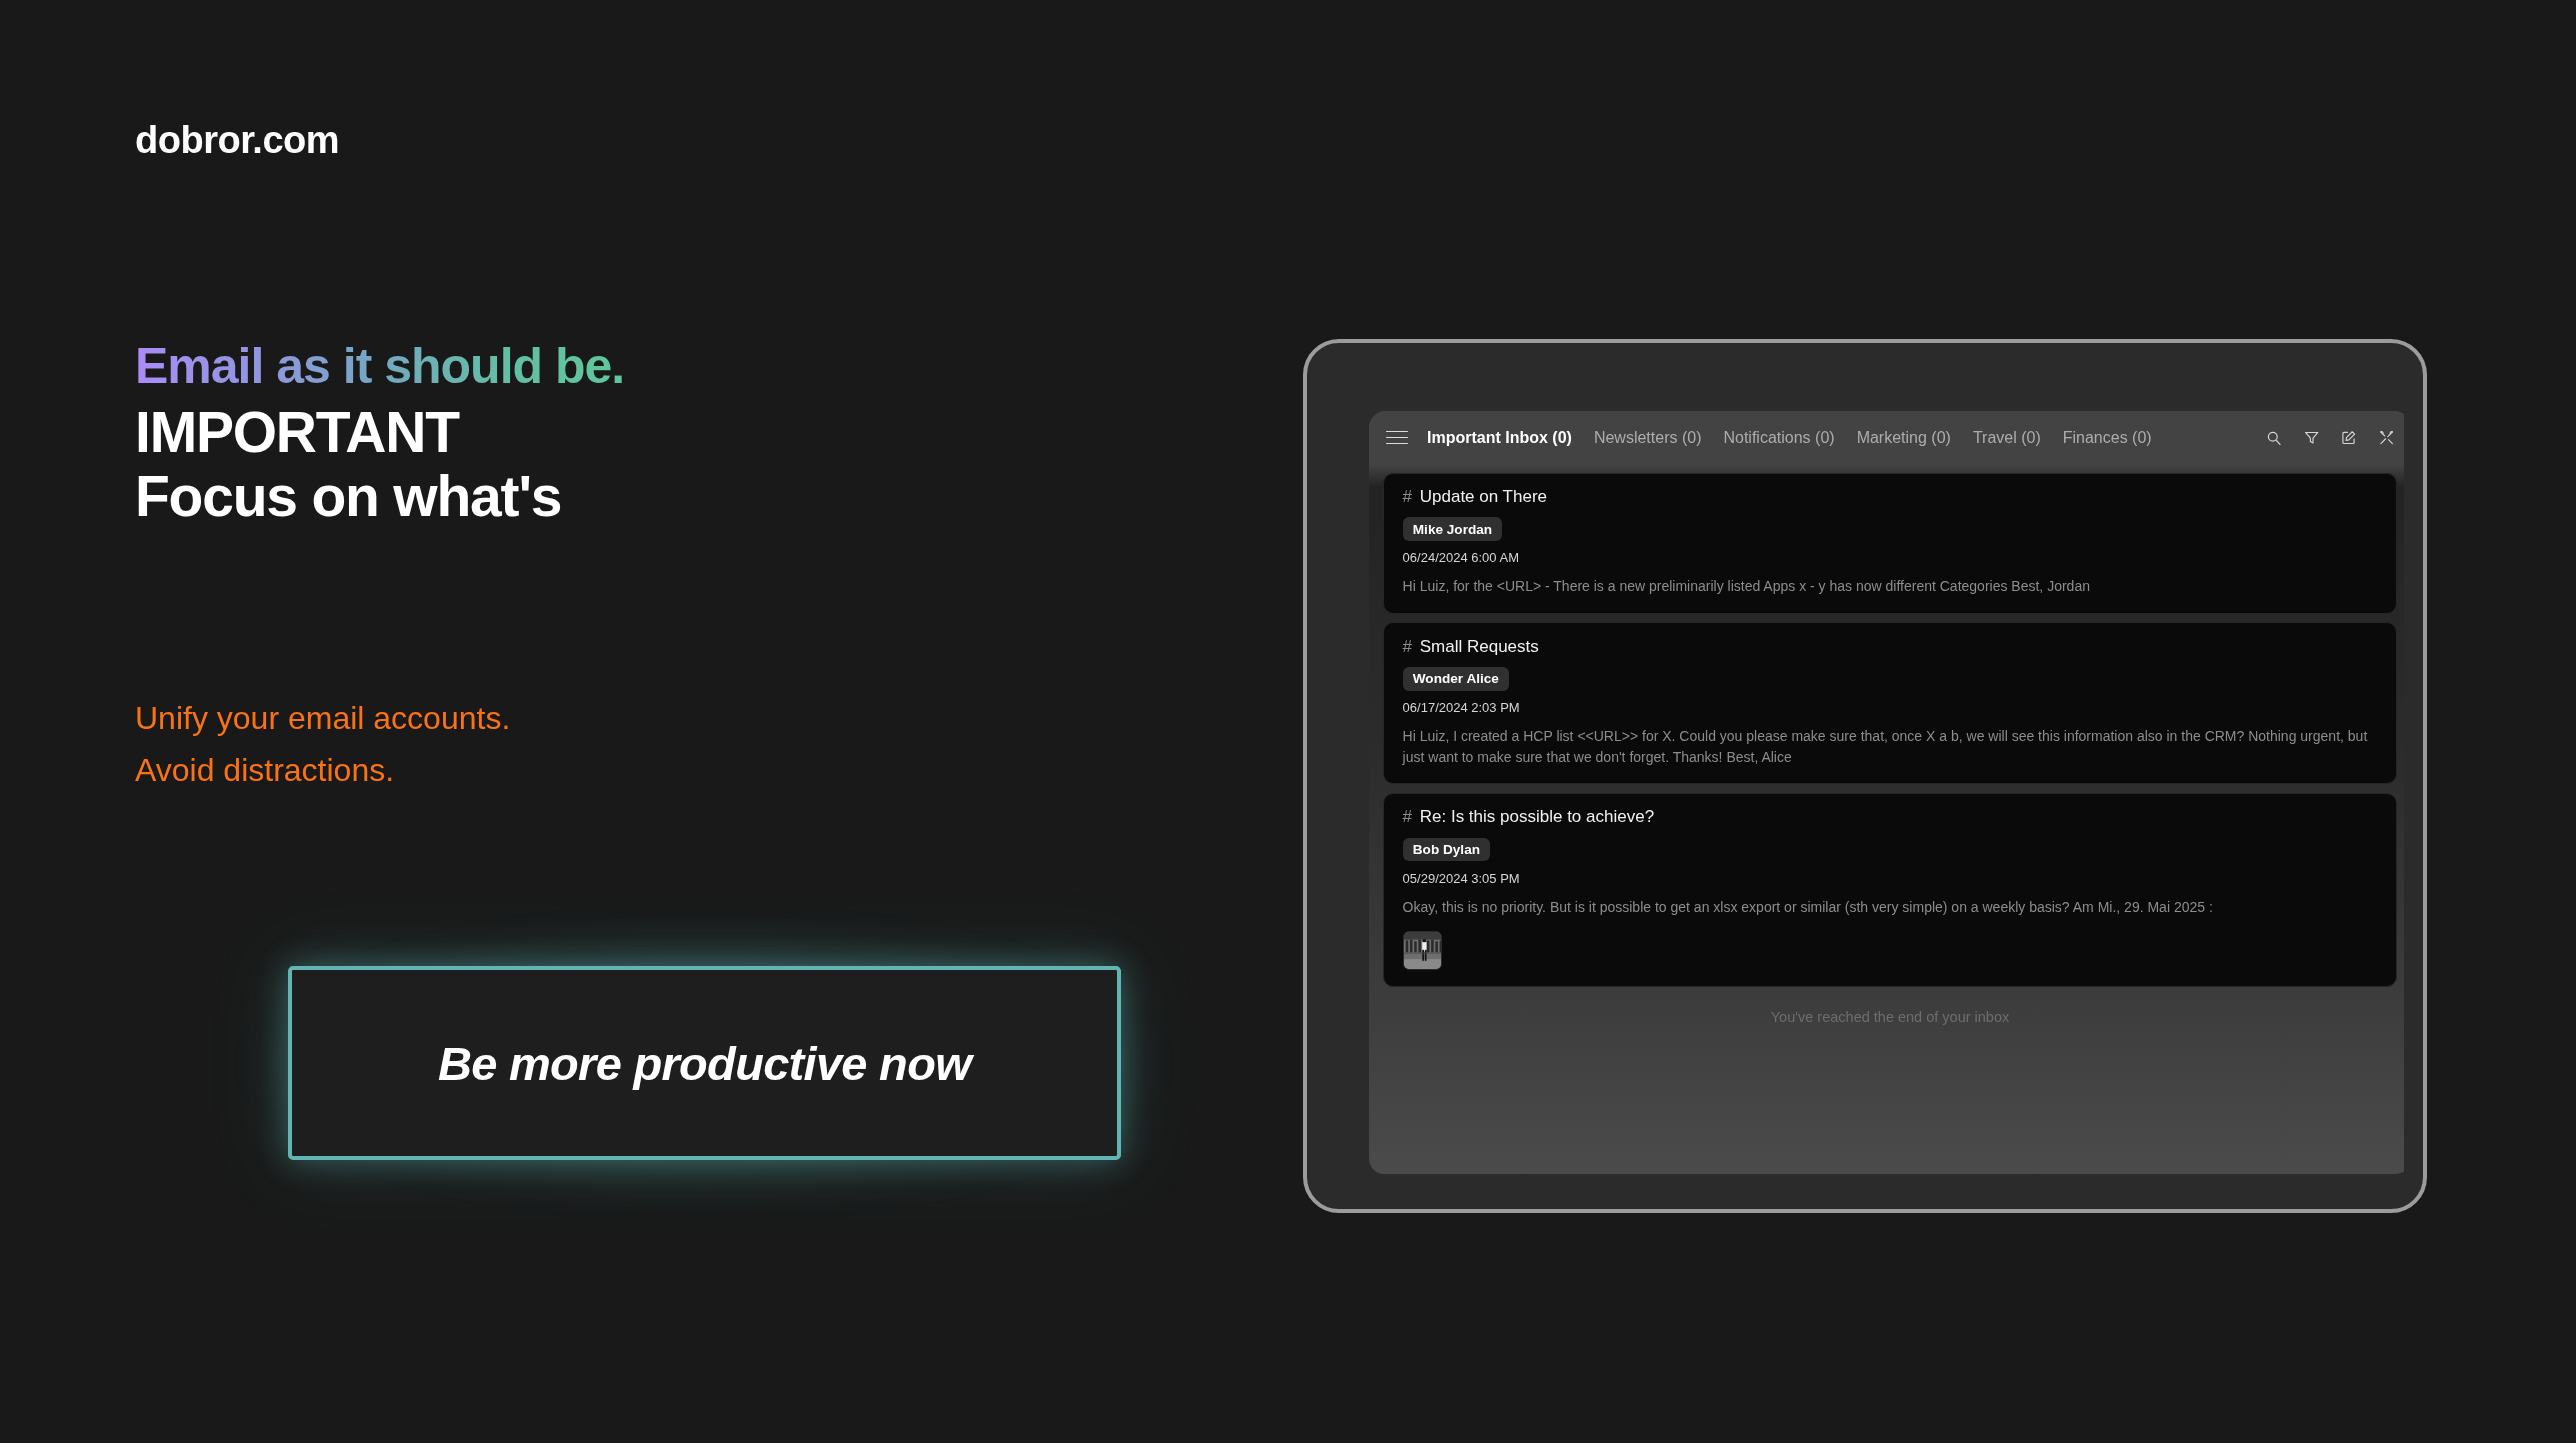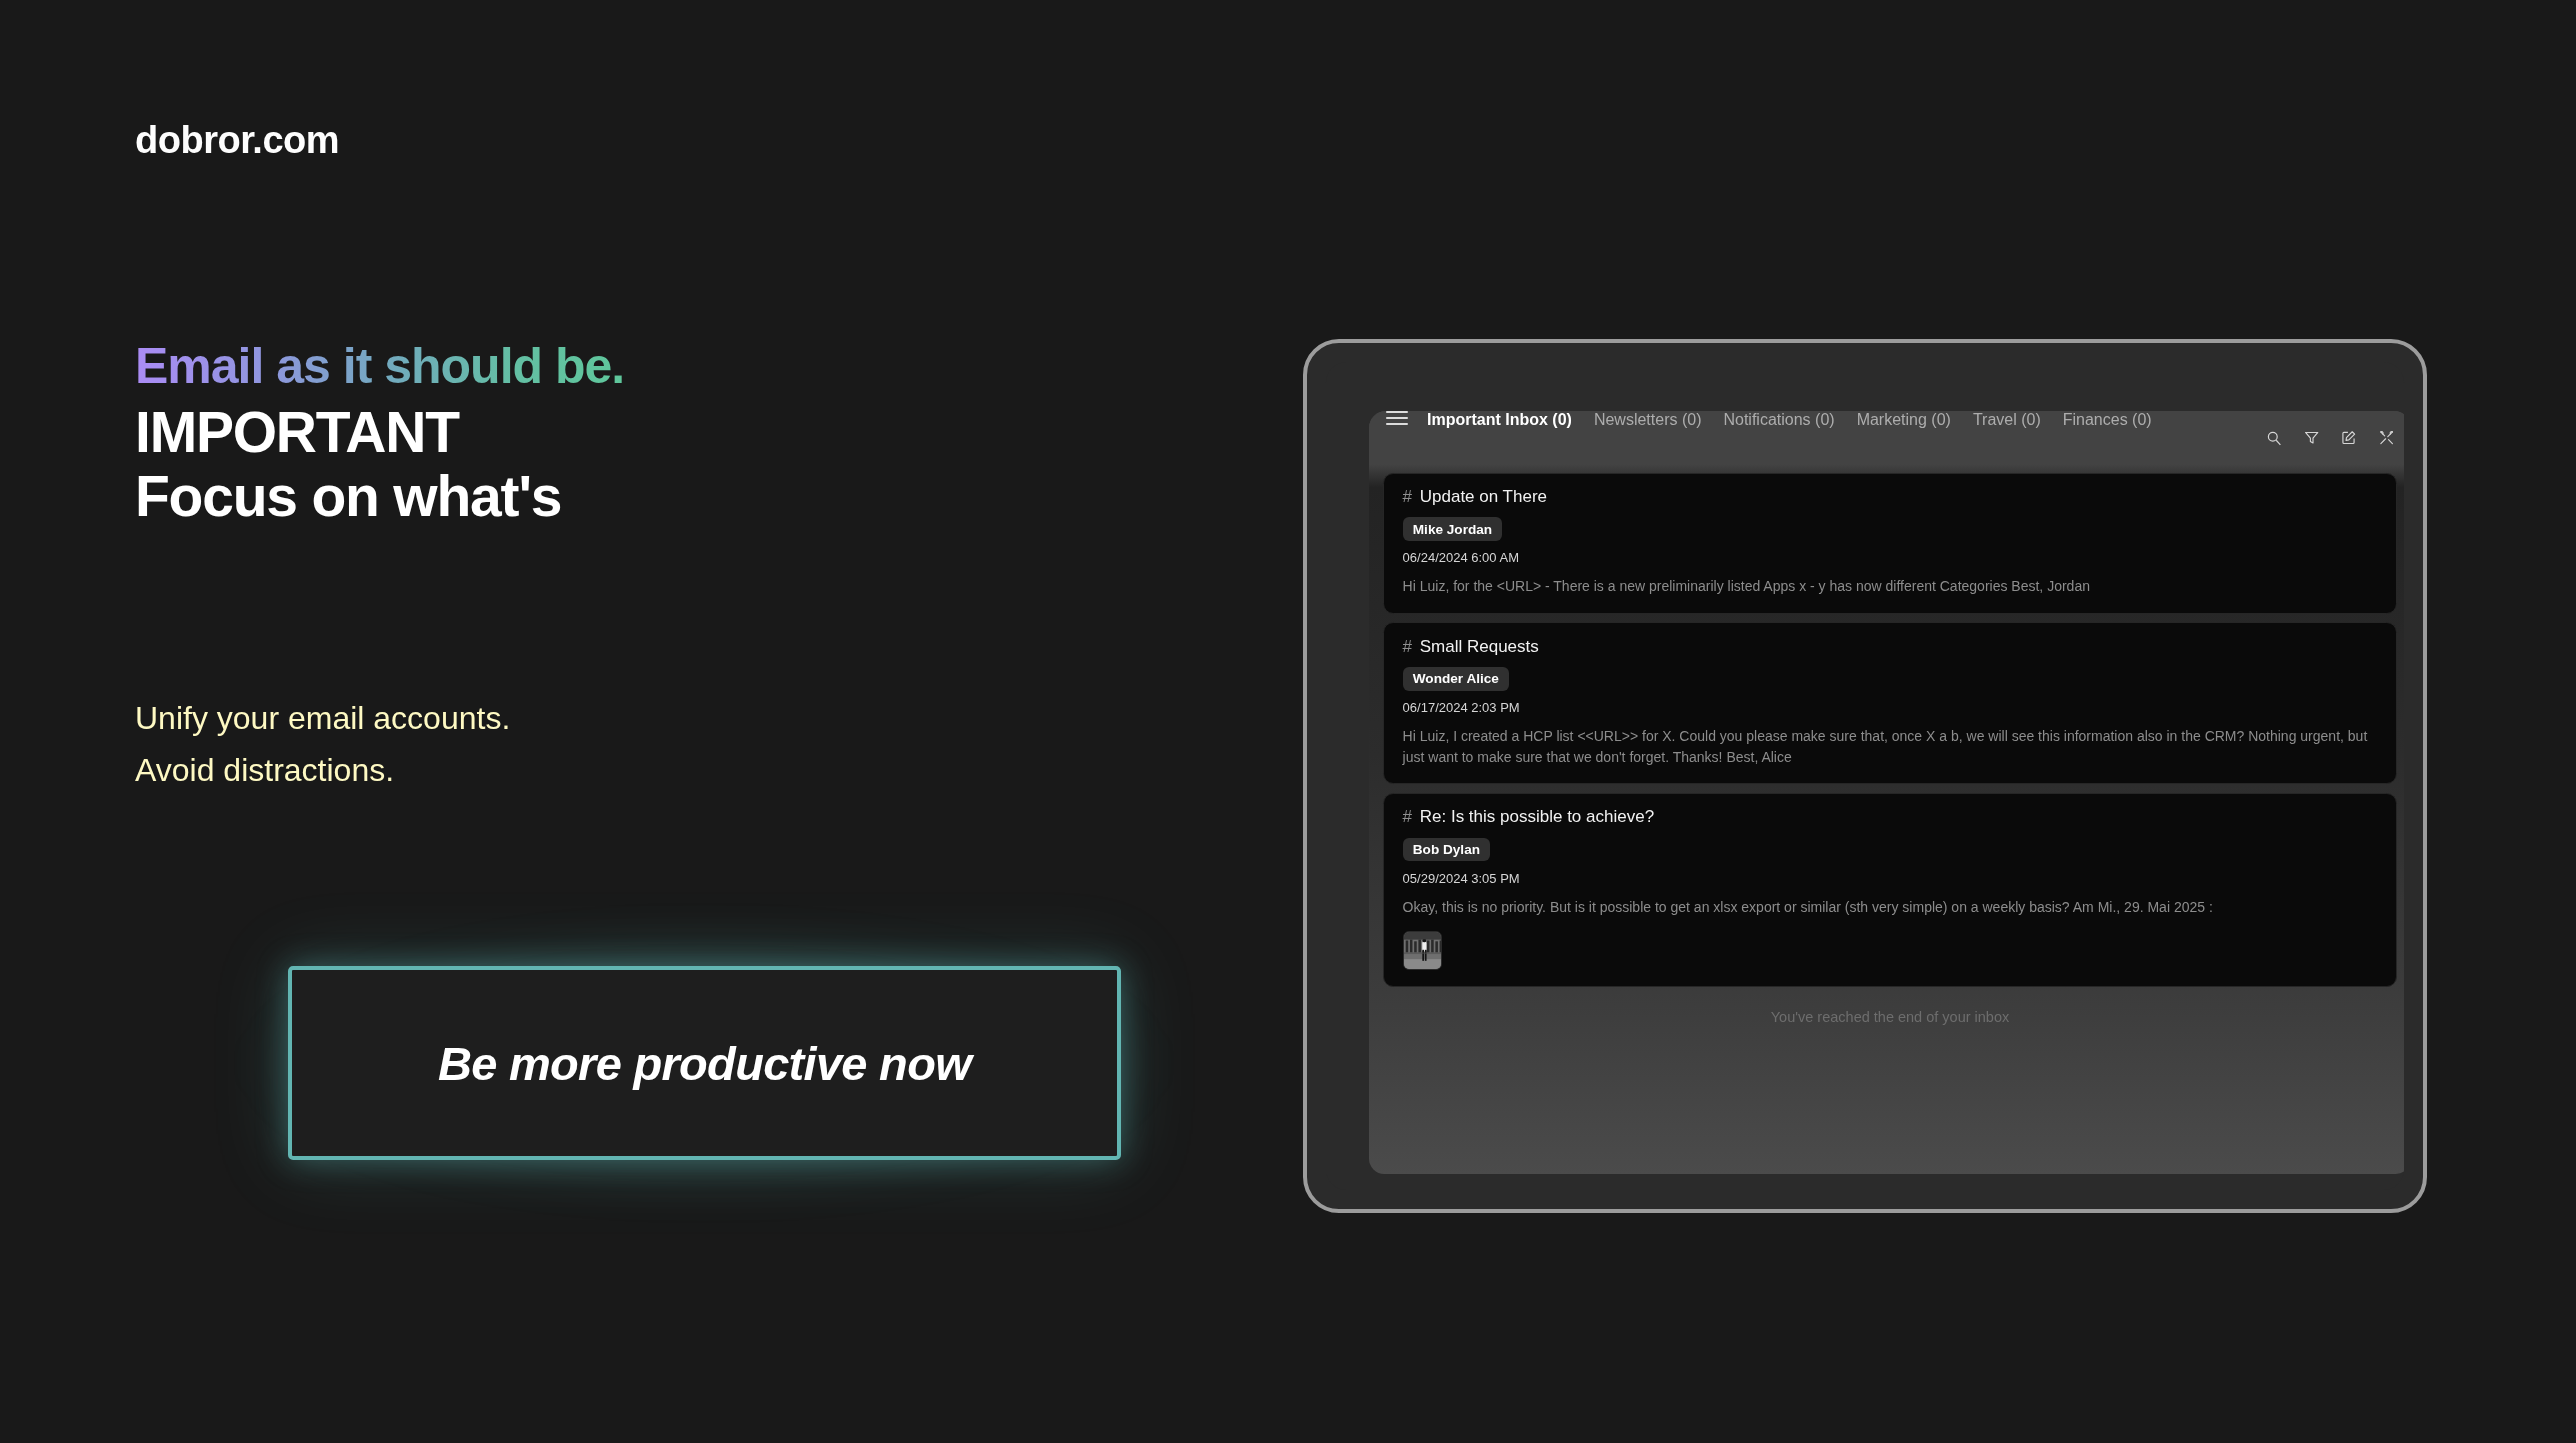--- a/index.html
+++ b/index.html
@@ -29,21 +29,21 @@
     display:inline-block;
   }
   .headline {
     margin-top:6.8px;
     font-size:57px; font-weight:700; color:#ffffff;
     line-height:1.13; letter-spacing:-1.2px;
   }
 
   .subcopy {
     position:absolute; left:135px; top:693px;
-    font-size:32px; line-height:1.62; color:#fef9c3; font-weight:400;
+    font-size:32px; line-height:1.62; color:#f97316; font-weight:400;
   }
 
   
   .cta-wrap { position:absolute; left:288px; top:966px; }
   .cta-glow {
     position:absolute; left:-36px; top:-36px;
     width:904px; height:266px; border-radius:34px;
     background:radial-gradient(ellipse at center, rgba(96,190,186,0.30) 0%, rgba(96,190,186,0.13) 42%, rgba(96,190,186,0.0) 72%);
     filter:blur(20.5px);
     pointer-events:none;
@@ -82,21 +82,21 @@
     position:absolute; left:43px; top:49px;
     width:1042px; height:763px;
     border-radius:17px 17px 15.4px 15.4px;
     background:linear-gradient(180deg,#434343 0%,#434343 7%,#232323 10%,#2c2c2c 45%,#3d3d3d 78%,#4b4b4b 100%);
     overflow:hidden;
   }
 
   
   .toolbar {
     height:53px; background:#434343;
-    display:flex; align-items:flex-start; padding:0 19px 0 17px;
+    display:flex; align-items:center; padding:0 19px 0 17px;
     position:relative;
   }
   .hamburger { width:22px; display:flex; flex-direction:column; gap:4.3px; cursor:pointer; flex:0 0 auto; }
   .hamburger span { display:block; height:1.7px; background:#dcdcdc; border-radius:0.9px; }
   .tabs { display:flex; align-items:center; gap:22px; margin-left:19px; }
   .tab { font-size:16px; color:#adadad; white-space:nowrap; cursor:pointer; }
   .tab.active { color:#ffffff; font-weight:700; }
   .tool-icons { position:absolute; right:17px; top:0; height:53px; display:flex; align-items:center; gap:22px; }
   .tool-icons svg { display:block; cursor:pointer; }
 

